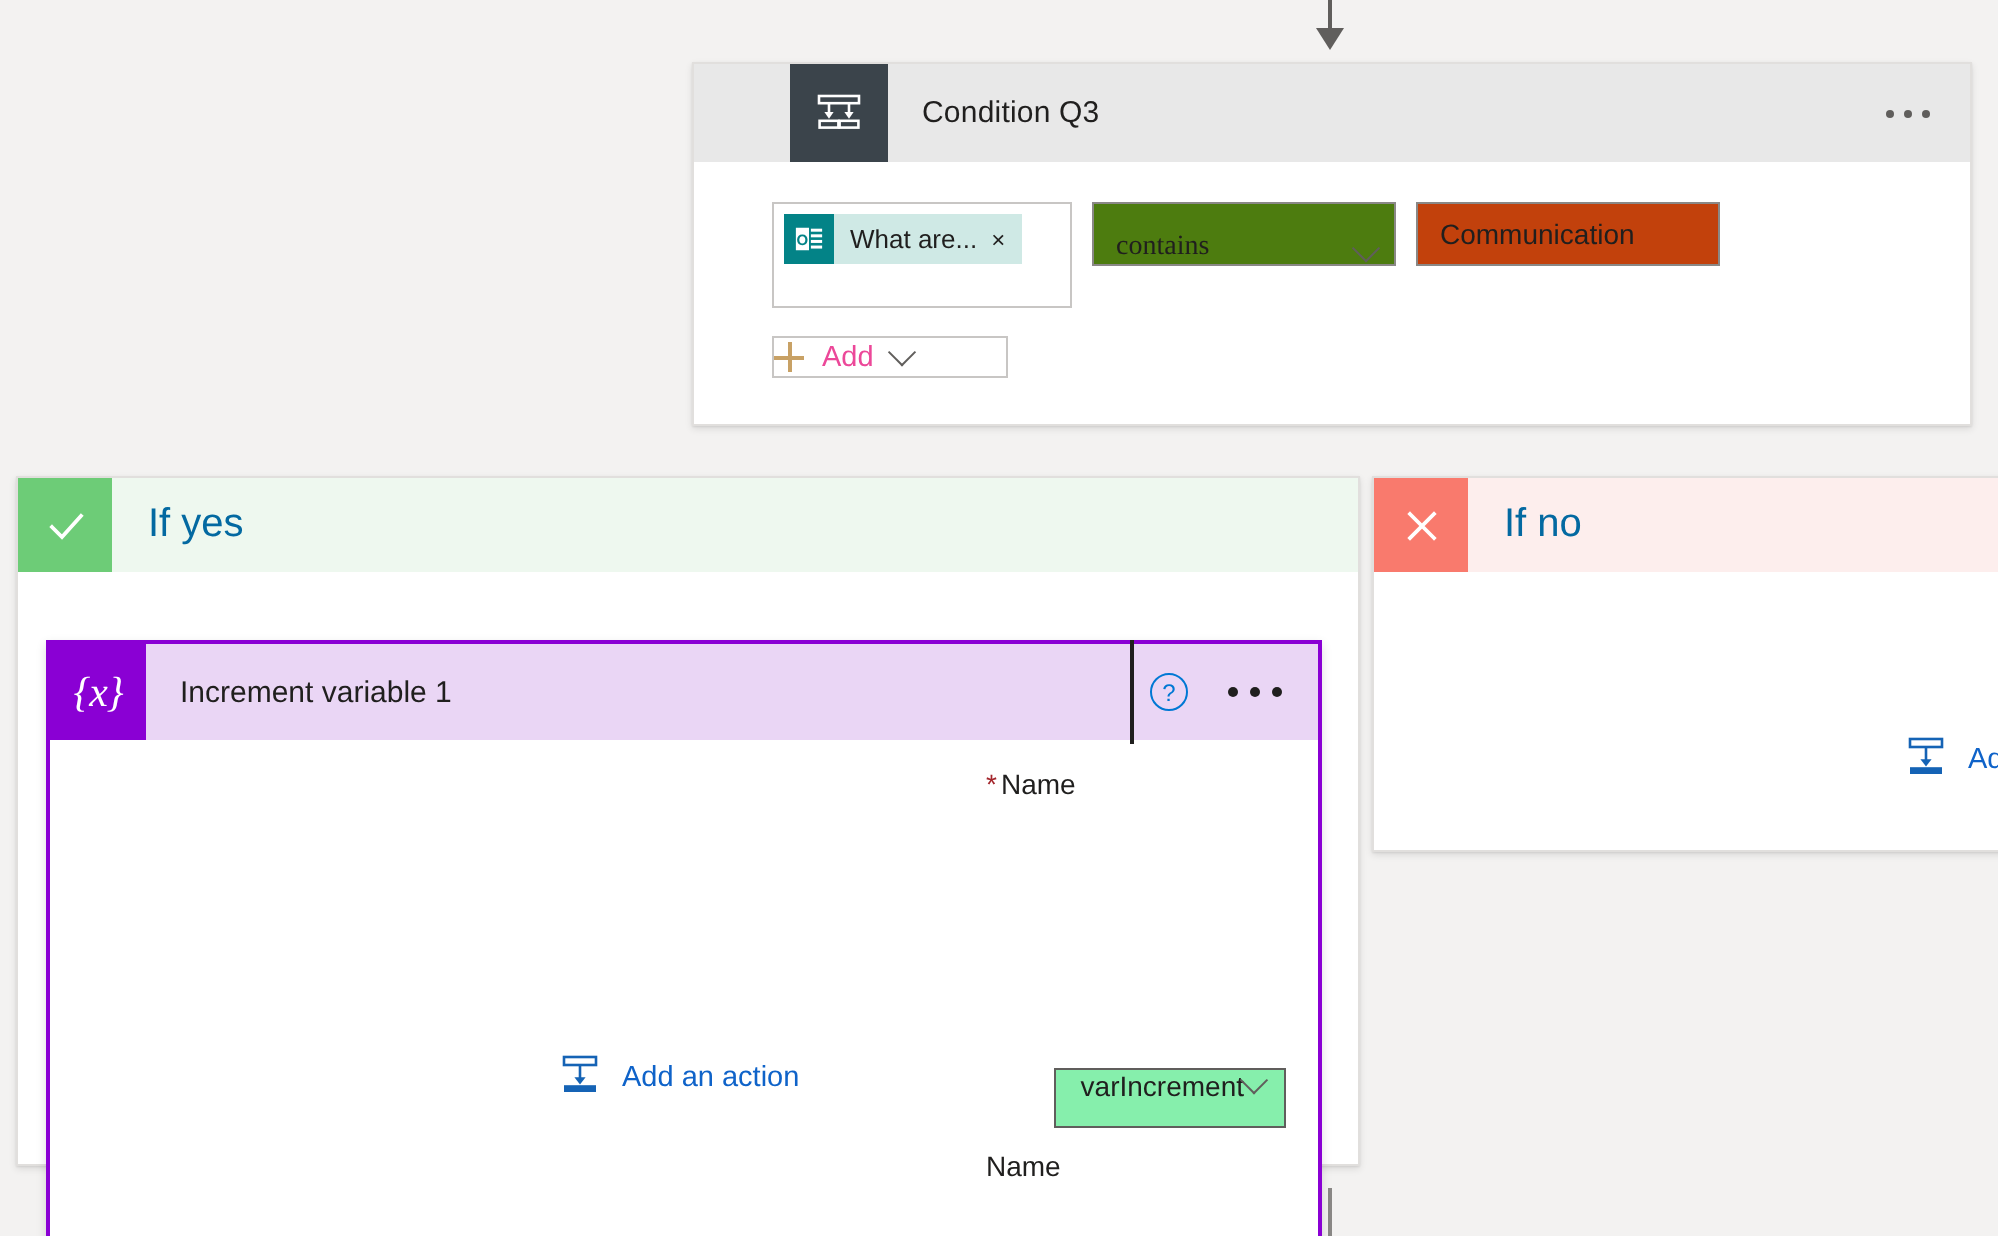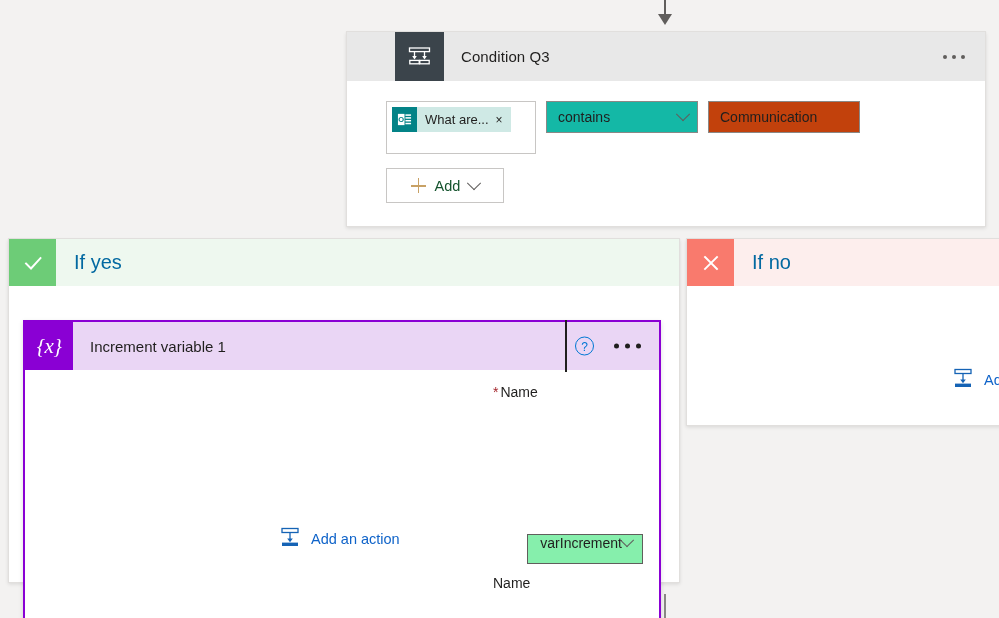--- a/index.html
+++ b/index.html
@@ -141,55 +141,55 @@
     font-size: 12px;
     color: #201f1e;
     cursor: pointer;
     line-height: 1;
   }
 
   .select-box {
     width: 152px;
     height: 32px;
     border: 1px solid #8a8886;
-    background: #14b8a6;
-    box-sizing: border-box;
-    display: flex;
-    align-items: center;
+    background: #4d7c0f;
+    box-sizing: border-box;
+    display: flex;
+    align-items: flex-end;
     justify-content: space-between;
     padding: 0 9px 0 11px;
     font-size: 14px;
     color: #201f1e;
+    font-family: Liberation Serif, serif;
   }
   .text-box {
     width: 152px;
     height: 32px;
     border: 1px solid #8a8886;
     background: #c2410c;
     box-sizing: border-box;
     display: flex;
     align-items: center;
     padding: 0 11px;
     font-size: 14px;
     color: #201f1e;
   }
 
   .add-btn {
     margin-top: 14px;
     width: 118px;
-    height: 35px;
+    height: 21px;
     border: 1px solid #c8c6c4;
     background: #fff;
     box-sizing: border-box;
     display: flex;
     align-items: center;
-    justify-content: center;
     gap: 9px;
     font-size: 14.5px;
-    color: #14532d;
+    color: #ec4899;
     cursor: pointer;
   }
   .plus-glyph {
     position: relative;
     width: 15px;
     height: 15px;
     flex: 0 0 15px;
   }
   .plus-glyph::before, .plus-glyph::after {
     content: "";

